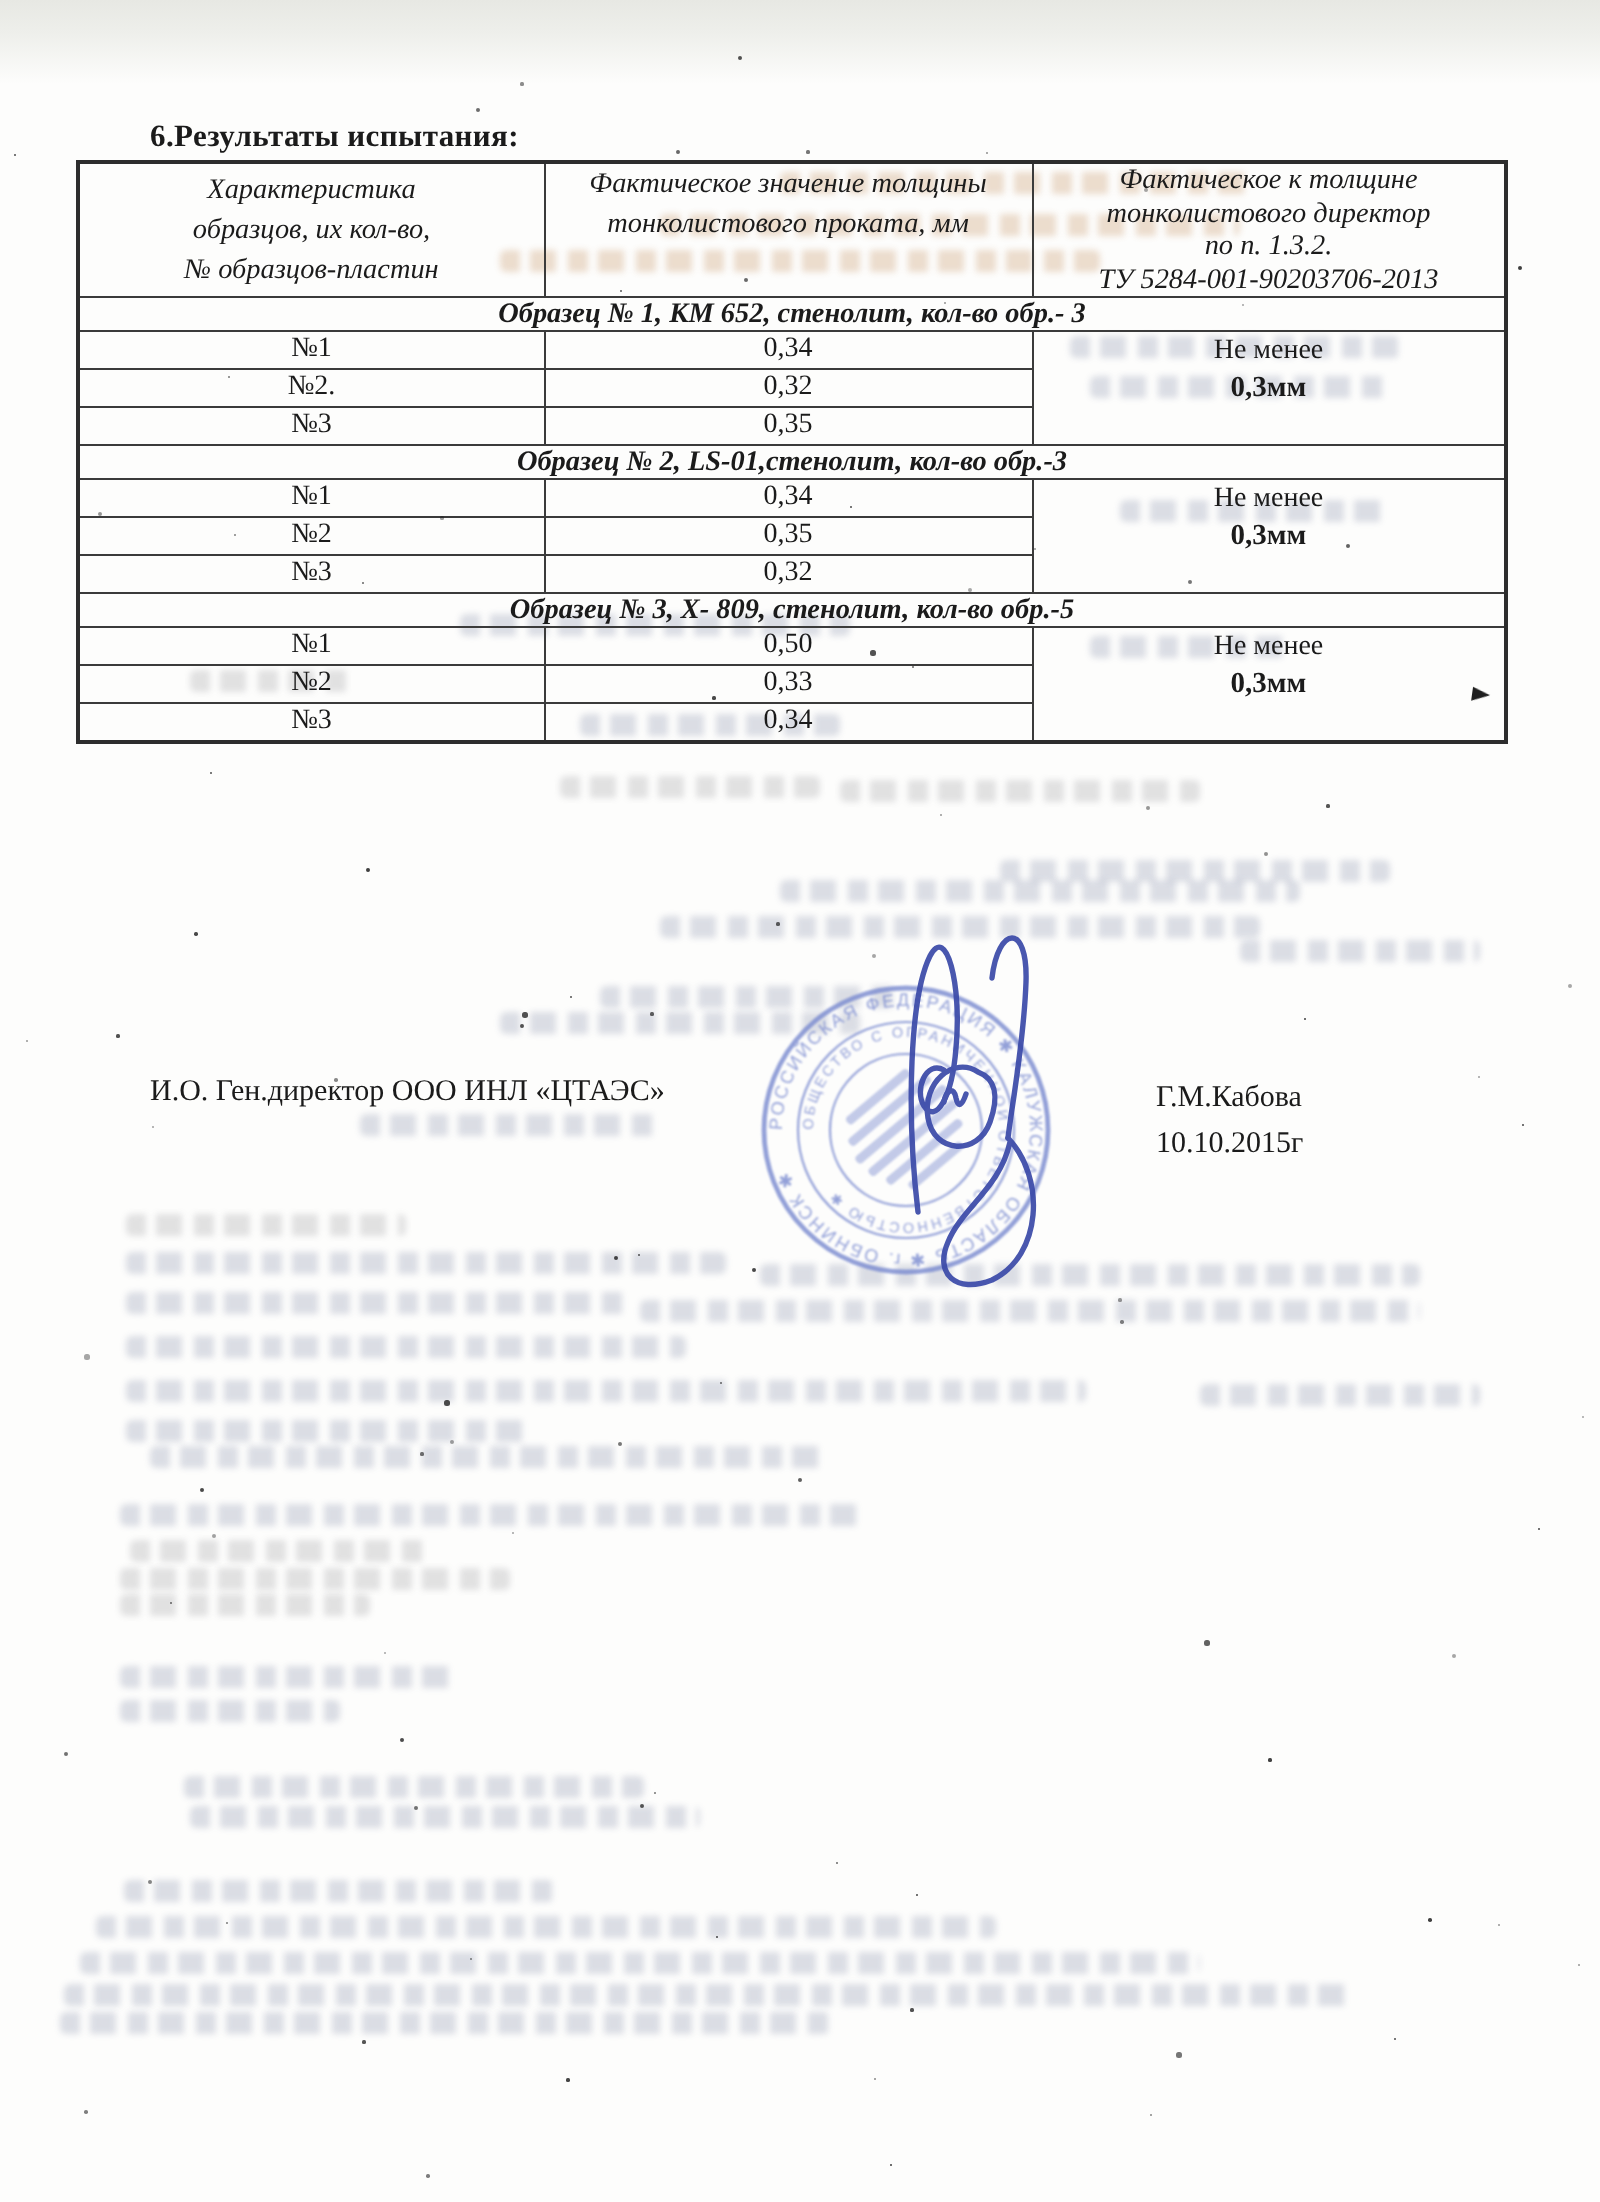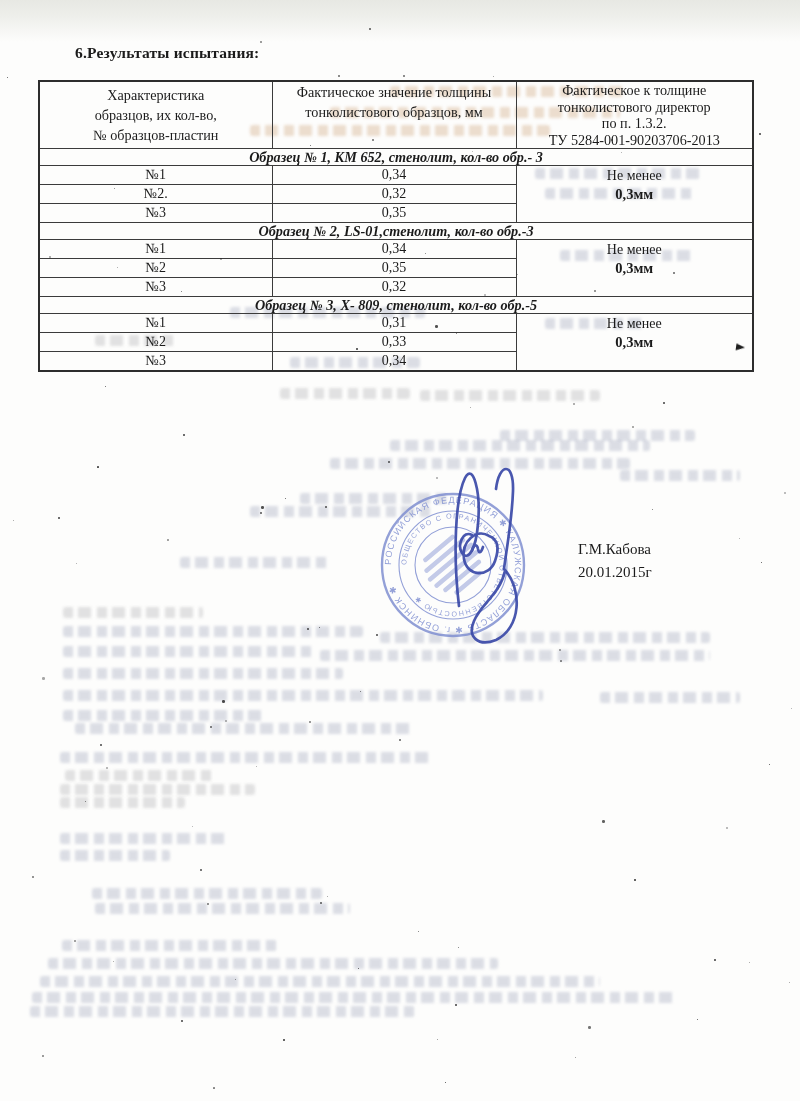--- a/index.html
+++ b/index.html
@@ -1,27 +1,27 @@
 <!DOCTYPE html>
 <html><head>
 <meta charset="utf-8">
 <style>
   html,body{margin:0;padding:0;}
   body{width:800px;height:1101px;background:#fdfdfc;overflow:hidden;
        font-family:"Liberation Serif", serif;color:#1b1b1b;position:relative;}
   .page{position:absolute;inset:0;}
   .scan-band{position:absolute;left:0;top:0;width:800px;height:42px;
       background:linear-gradient(180deg,#e7e8e3 0%,#eeefeb 40%,rgba(253,253,252,0) 100%);}
-  .heading{position:absolute;left:75px;top:44px;font-size:15.5px;font-weight:bold;
+  .heading{position:absolute;left:75px;top:60px;font-size:15.5px;font-weight:bold;
       letter-spacing:.2px;z-index:4;}
   table.results{position:absolute;left:38px;top:80px;width:714px;border-collapse:collapse;
       table-layout:fixed;z-index:4;background:transparent;}
   table.results{border:2px solid #2d2d2d;}
   table.results th, table.results td{border:1.5px solid #3b3b3b;padding:0;margin:0;}
-  tr.h-head{height:66px;}
+  tr.h-head{height:66px;font-style:italic;}
   tr.sec-row{height:17px;}
   tr.data-row{height:19px;}
   th{font-weight:normal;font-size:14.2px;text-align:center;vertical-align:middle;line-height:20px;}
   th.c2{vertical-align:top;padding-top:3px;}
   th.c3{line-height:16.5px;}
   td.sec-title{font-size:14.2px;font-weight:bold;font-style:italic;text-align:center;line-height:16px;}
   td.num, td.val{font-size:14px;text-align:center;line-height:18px;}
   td.req{vertical-align:top;text-align:center;font-size:14px;line-height:19px;padding-top:1px;}
   td.req .b{font-weight:bold;font-size:14.5px;}
   .sign-line{position:absolute;top:538px;font-size:15px;z-index:4;}
@@ -98,21 +98,21 @@
     </colgroup>
     <tbody>
       <tr class="h-head">
         <th class="c1">
           <div>Характеристика</div>
           <div>образцов, их кол-во,</div>
           <div>№ образцов-пластин</div>
         </th>
         <th class="c2">
           <div>Фактическое значение толщины</div>
-          <div>тонколистового образцов, мм</div>
+          <div>тонколистового проката, мм</div>
         </th>
         <th class="c3">
           <div>Фактическое к толщине</div>
           <div>тонколистового директор</div>
           <div>по п. 1.3.2.</div>
           <div>ТУ 5284-001-90203706-2013</div>
         </th>
       </tr>
 
       <tr class="sec-row">
@@ -153,40 +153,41 @@
       <tr class="data-row">
         <td class="num">№3</td>
         <td class="val">0,32</td>
       </tr>
 
       <tr class="sec-row">
         <td class="sec-title" colspan="3">Образец № 3, Х- 809, стенолит, кол-во обр.-5</td>
       </tr>
       <tr class="data-row">
         <td class="num">№1</td>
-        <td class="val">0,31</td>
+        <td class="val">0,50</td>
         <td class="req" rowspan="3">
           <div>Не менее</div>
           <div class="b">0,3мм</div>
         </td>
       </tr>
       <tr class="data-row">
         <td class="num">№2</td>
         <td class="val">0,33</td>
       </tr>
       <tr class="data-row">
         <td class="num">№3</td>
         <td class="val">0,34</td>
       </tr>
     </tbody>
   </table>
 
+  <div class="sign-line sign-left">И.О. Ген.директор  ООО ИНЛ «ЦТАЭС»</div>
   <div class="sign-line sign-right">
     <div>Г.М.Кабова</div>
-    <div>20.01.2015г</div>
+    <div>10.10.2015г</div>
   </div>
 
   <svg class="stamp-svg" width="160" height="160" viewBox="0 0 160 160">
     <defs>
       <path id="outer-ring-path" d="M80,80 m-62,0 a62,62 0 1,1 124,0 a62,62 0 1,1 -124,0"></path>
       <path id="inner-ring-path" d="M80,80 m-46.5,0 a46.5,46.5 0 1,1 93,0 a46.5,46.5 0 1,1 -93,0"></path>
       <filter id="softblur">
           <feGaussianBlur stdDeviation="0.55"></feGaussianBlur>
         </filter>
     </defs>

